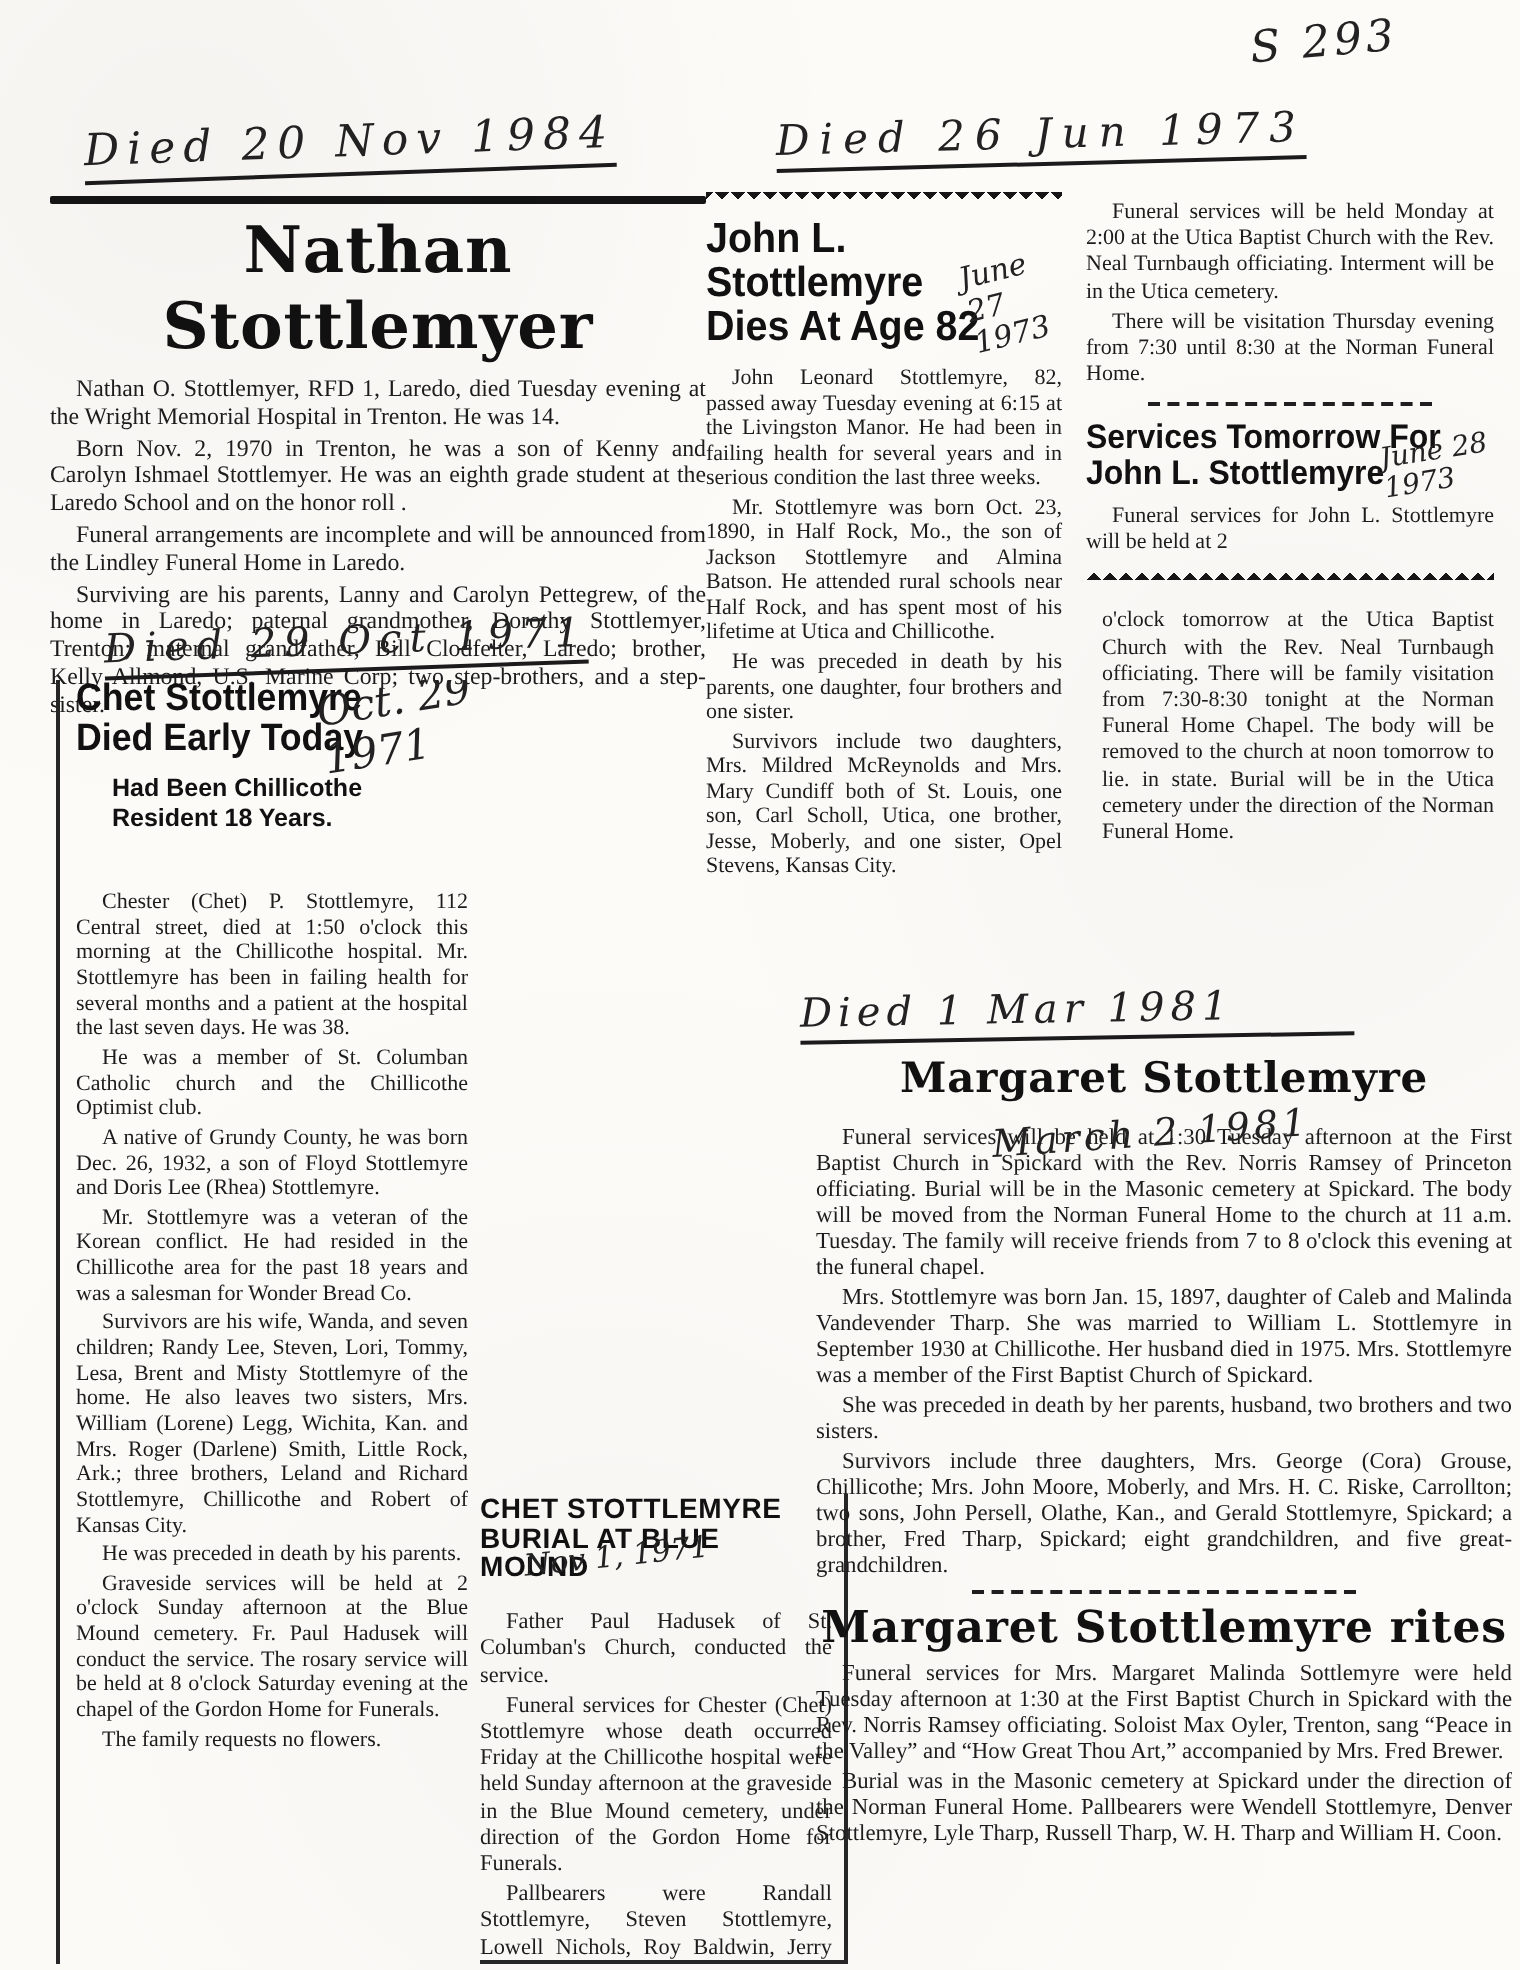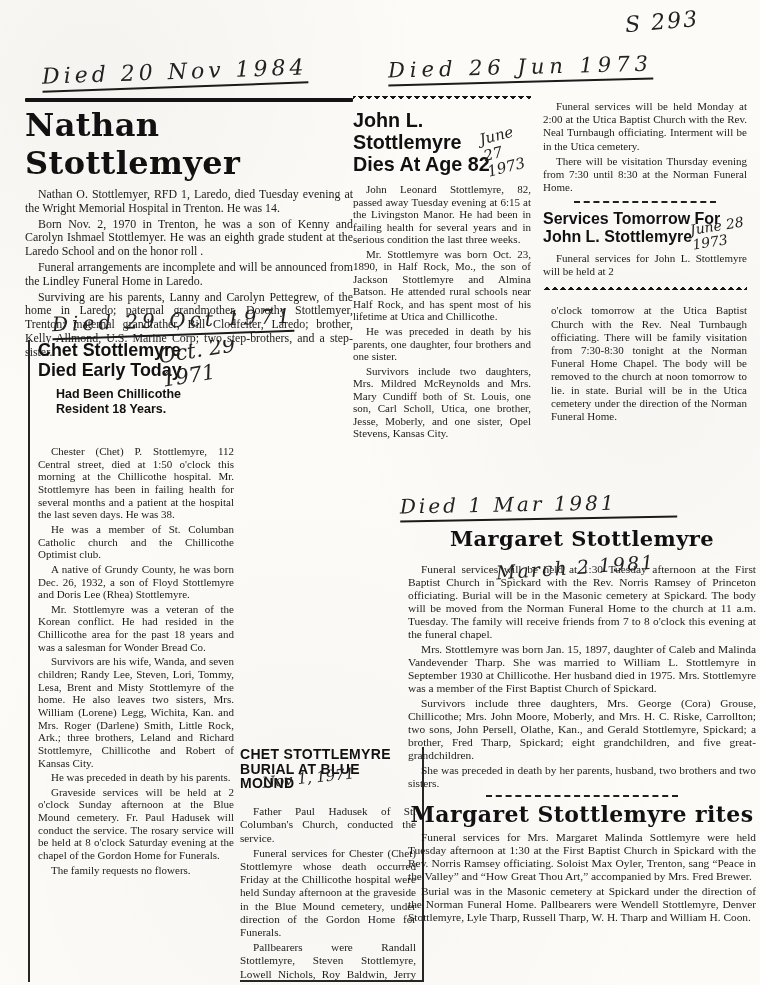--- a/index.html
+++ b/index.html
@@ -48,21 +48,21 @@
 <body>
 
 <div class="sheet">
 
   <div class="abs hw" style="left:625px;top:10px;font-size:22px;transform:rotate(-5deg);letter-spacing:2px;">S 293</div>
 
   <div class="abs hw hw-u" style="left:42px;top:60px;font-size:22px;letter-spacing:4px;transform:rotate(-2deg);">Died 20 Nov 1984</div>
 
   <div class="clip" style="left:25px;top:98px;width:328px;">
     <div class="rule-thick"></div>
-    <div class="h-serif" style="font-size:32px;margin:4px 0 6px;">Nathan Stottlemyer</div>
+    <div class="h-serif" style="font-size:32px;text-align:center;margin:4px 0 6px;">Nathan Stottlemyer</div>
     <div class="body nathan-body">
       <p>Nathan O. Stottlemyer, RFD 1, Laredo, died Tuesday evening at the Wright Memorial Hospital in Trenton. He was 14.</p>
       <p>Born Nov. 2, 1970 in Trenton, he was a son of Kenny and Carolyn Ishmael Stottlemyer. He was an eighth grade student at the Laredo School and on the honor roll .</p>
       <p>Funeral arrangements are incomplete and will be announced from the Lindley Funeral Home in Laredo.</p>
       <p>Surviving are his parents, Lanny and Carolyn Pettegrew, of the home in Laredo; paternal grandmother, Dorothy Stottlemyer, Trenton; maternal grandfather, Bill Clodfelter, Laredo; brother, Kelly Allmond, U.S. Marine Corp; two step-brothers, and a step-sister.</p>
     </div>
   </div>
 
   <div class="abs hw hw-u" style="left:388px;top:56px;font-size:21px;letter-spacing:5px;transform:rotate(-1.5deg);">Died 26 Jun 1973</div>
 
@@ -139,22 +139,22 @@
   <div class="abs hw" style="left:400px;top:494px;font-size:20px;letter-spacing:3px;border-bottom:2px solid #1b1b1b;padding:0 60px 3px 0;transform:rotate(-1deg);">Died 1 Mar 1981</div>
 
   <div class="clip" style="left:408px;top:526px;width:348px;height:459px;overflow:hidden;">
     <div style="position:relative;">
       <div class="h-serif" style="font-size:21px;text-align:center;">Margaret Stottlemyre</div>
       <div class="hw abs" style="left:88px;top:32px;font-size:19px;letter-spacing:2px;transform:rotate(-4deg);">March 2 1981</div>
     </div>
     <div class="body marg-body" style="margin-top:12px;">
       <p>Funeral services will be held at 1:30 Tuesday afternoon at the First Baptist Church in Spickard with the Rev. Norris Ramsey of Princeton officiating. Burial will be in the Masonic cemetery at Spickard. The body will be moved from the Norman Funeral Home to the church at 11 a.m. Tuesday. The family will receive friends from 7 to 8 o'clock this evening at the funeral chapel.</p>
       <p>Mrs. Stottlemyre was born Jan. 15, 1897, daughter of Caleb and Malinda Vandevender Tharp. She was married to William L. Stottlemyre in September 1930 at Chillicothe. Her husband died in 1975. Mrs. Stottlemyre was a member of the First Baptist Church of Spickard.</p>
+      <p>She was preceded in death by her parents, husband, two brothers and two sisters.</p>
       <p>Survivors include three daughters, Mrs. George (Cora) Grouse, Chillicothe; Mrs. John Moore, Moberly, and Mrs. H. C. Riske, Carrollton; two sons, John Persell, Olathe, Kan., and Gerald Stottlemyre, Spickard; a brother, Fred Tharp, Spickard; eight grandchildren, and five great-grandchildren.</p>
-      <p>She was preceded in death by her parents, husband, two brothers and two sisters.</p>
     </div>
     <div class="dash-div" style="width:55%;margin:5px auto 4px;"></div>
     <div class="h-serif" style="font-size:22px;text-align:center;margin:0 0 4px;">Margaret Stottlemyre rites</div>
     <div class="body marg-body">
       <p>Funeral services for Mrs. Margaret Malinda Sottlemyre were held Tuesday afternoon at 1:30 at the First Baptist Church in Spickard with the Rev. Norris Ramsey officiating. Soloist Max Oyler, Trenton, sang “Peace in the Valley” and “How Great Thou Art,” accompanied by Mrs. Fred Brewer.</p>
       <p>Burial was in the Masonic cemetery at Spickard under the direction of the Norman Funeral Home. Pallbearers were Wendell Stottlemyre, Denver Stottlemyre, Lyle Tharp, Russell Tharp, W. H. Tharp and William H. Coon.</p>
     </div>
   </div>
 
 </div>

